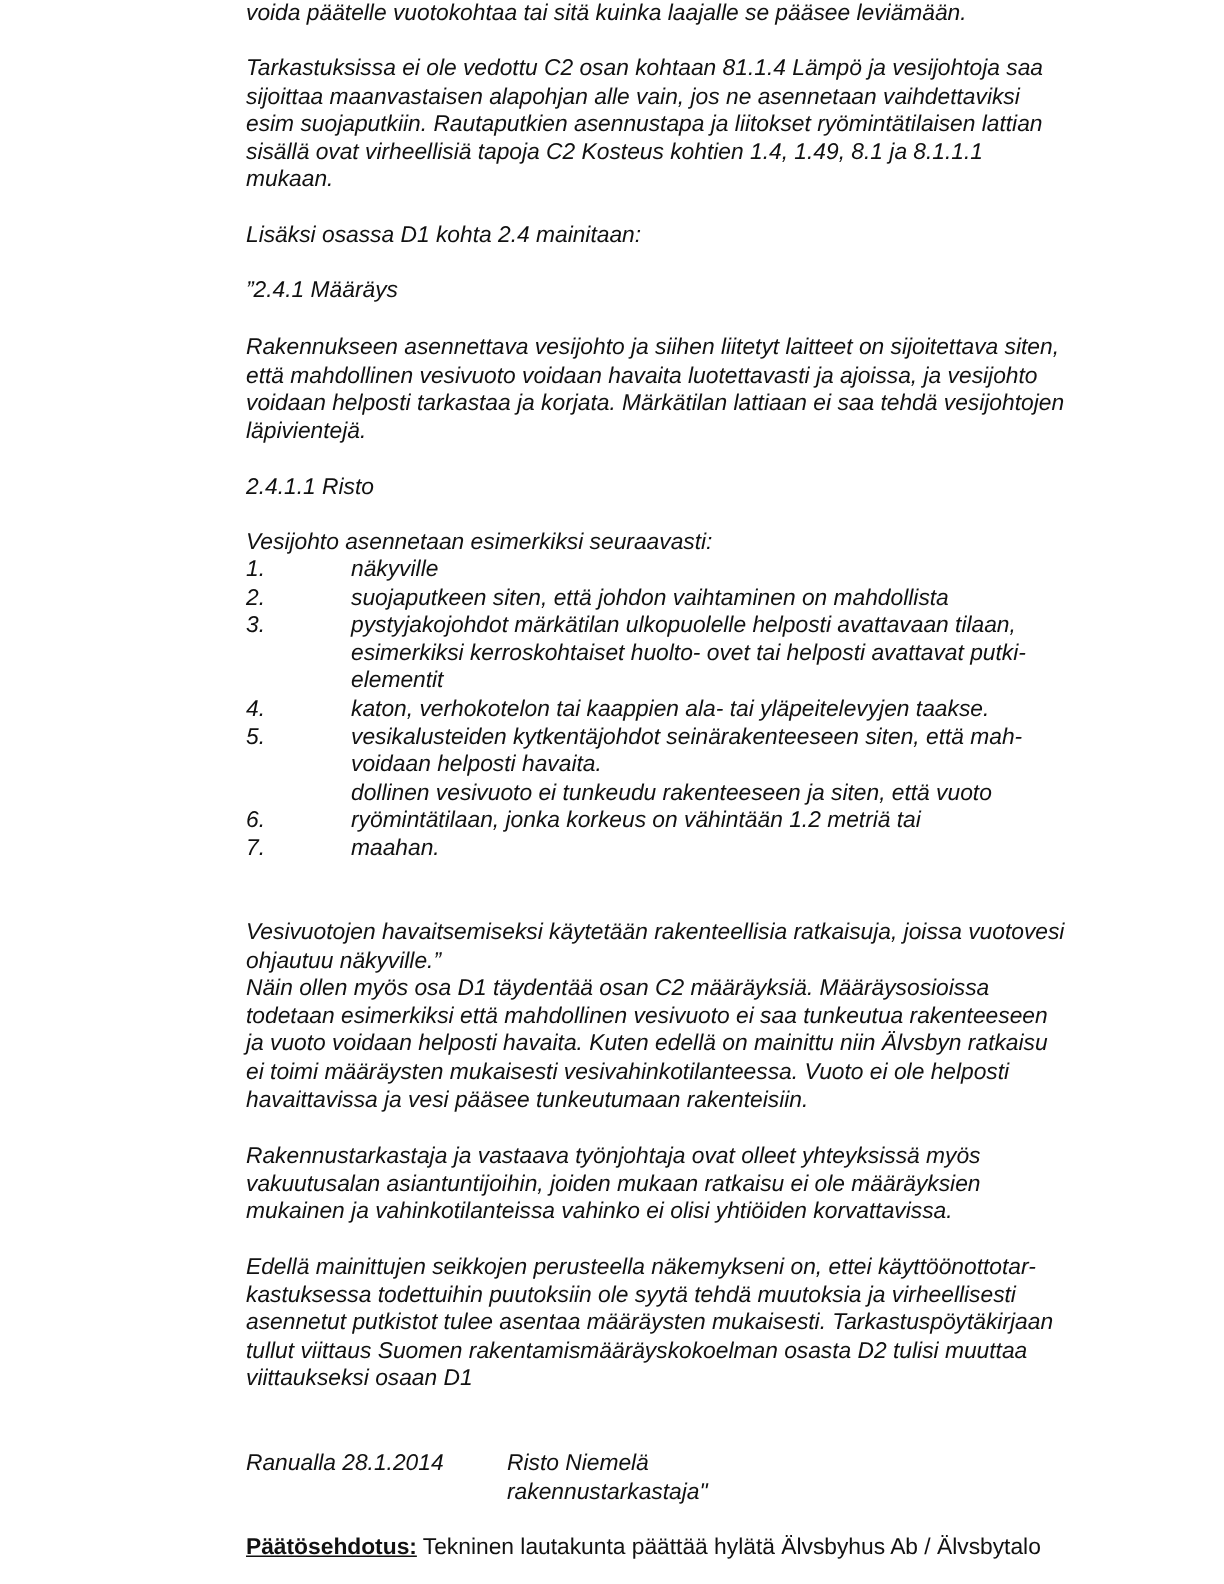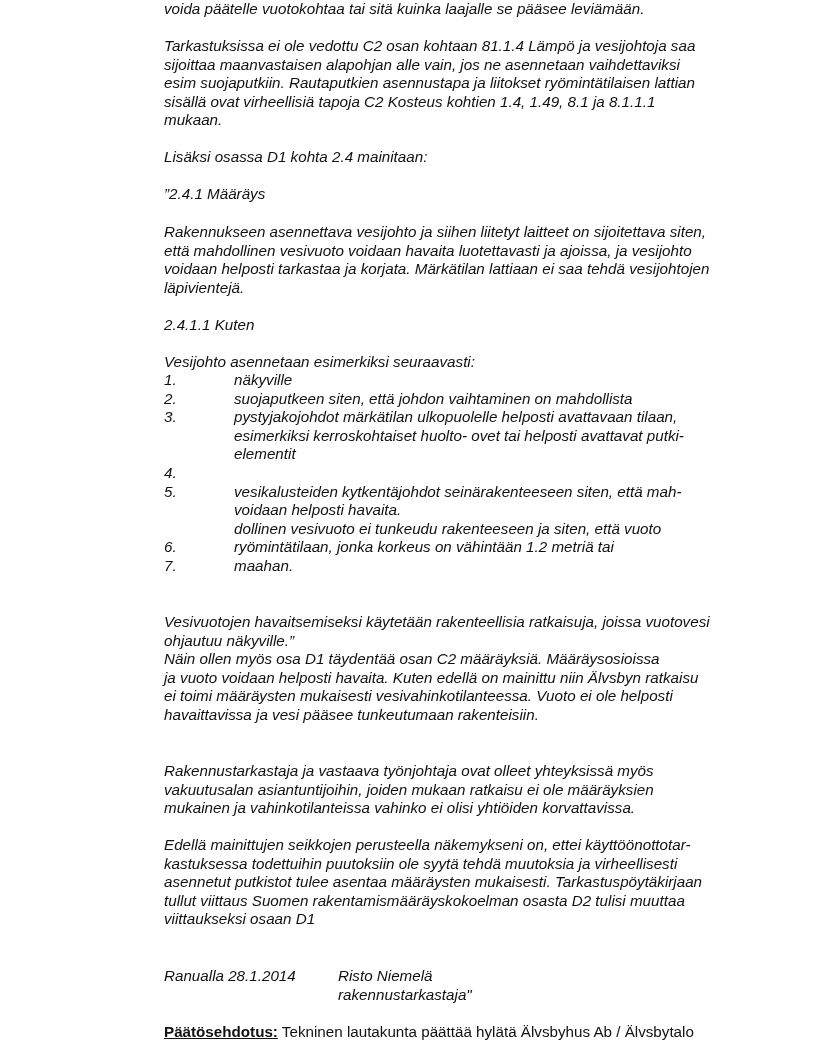--- a/index.html
+++ b/index.html
@@ -43,21 +43,21 @@
   </div>
 
   <div class="p it" style="top:223px">
     <div>Rakennukseen asennettava vesijohto ja siihen liitetyt laitteet on sijoitettava siten,</div>
     <div>että mahdollinen vesivuoto voidaan havaita luotettavasti ja ajoissa, ja vesijohto</div>
     <div>voidaan helposti tarkastaa ja korjata. Märkätilan lattiaan ei saa tehdä vesijohtojen</div>
     <div>läpivientejä.</div>
   </div>
 
   <div class="p it" style="top:316px">
-    <div>2.4.1.1 Kuten</div>
+    <div>2.4.1.1 Risto</div>
   </div>
 
   <div class="p it" style="top:353px">
     <div>Vesijohto asennetaan esimerkiksi seuraavasti:</div>
   </div>
 
   <div class="list it" style="top:371px">
     <div class="li">
       <span class="num">1.</span>
       <span class="txt">
@@ -74,20 +74,21 @@
       <span class="num">3.</span>
       <span class="txt">
         <div>pystyjakojohdot märkätilan ulkopuolelle helposti avattavaan tilaan,</div>
         <div>esimerkiksi kerroskohtaiset huolto- ovet tai helposti avattavat putki-</div>
         <div>elementit</div>
       </span>
     </div>
     <div class="li">
       <span class="num">4.</span>
       <span class="txt">
+        <div>katon, verhokotelon tai kaappien ala- tai yläpeitelevyjen taakse.</div>
       </span>
     </div>
     <div class="li">
       <span class="num">5.</span>
       <span class="txt">
         <div>vesikalusteiden kytkentäjohdot seinärakenteeseen siten, että mah-</div>
         <div>voidaan helposti havaita.</div>
         <div>dollinen vesivuoto ei tunkeudu rakenteeseen ja siten, että vuoto</div>
       </span>
     </div>
@@ -102,20 +103,21 @@
       <span class="txt">
           <div>maahan.</div>
         </span>
     </div>
   </div>
 
   <div class="p it" style="top:613px">
     <div>Vesivuotojen havaitsemiseksi käytetään rakenteellisia ratkaisuja, joissa vuotovesi</div>
     <div>ohjautuu näkyville.”</div>
     <div>Näin ollen myös osa D1 täydentää osan C2 määräyksiä. Määräysosioissa</div>
+    <div>todetaan esimerkiksi että mahdollinen vesivuoto ei saa tunkeutua rakenteeseen</div>
     <div>ja vuoto voidaan helposti havaita. Kuten edellä on mainittu niin Älvsbyn ratkaisu</div>
     <div>ei toimi määräysten mukaisesti vesivahinkotilanteessa. Vuoto ei ole helposti</div>
     <div>havaittavissa ja vesi pääsee tunkeutumaan rakenteisiin.</div>
   </div>
 
   <div class="p it" style="top:762px">
     <div>Rakennustarkastaja ja vastaava työnjohtaja ovat olleet yhteyksissä myös</div>
     <div>vakuutusalan asiantuntijoihin, joiden mukaan ratkaisu ei ole määräyksien</div>
     <div>mukainen ja vahinkotilanteissa vahinko ei olisi yhtiöiden korvattavissa.</div>
   </div>

